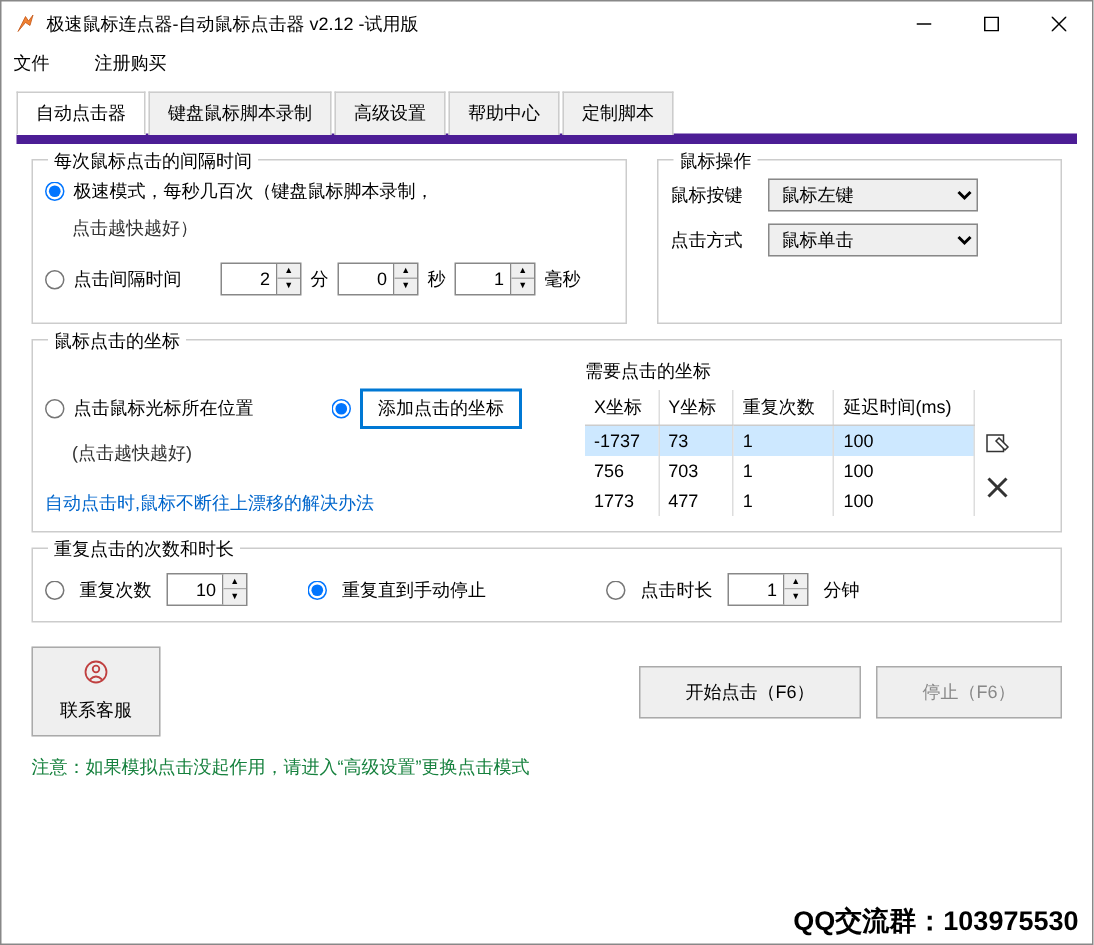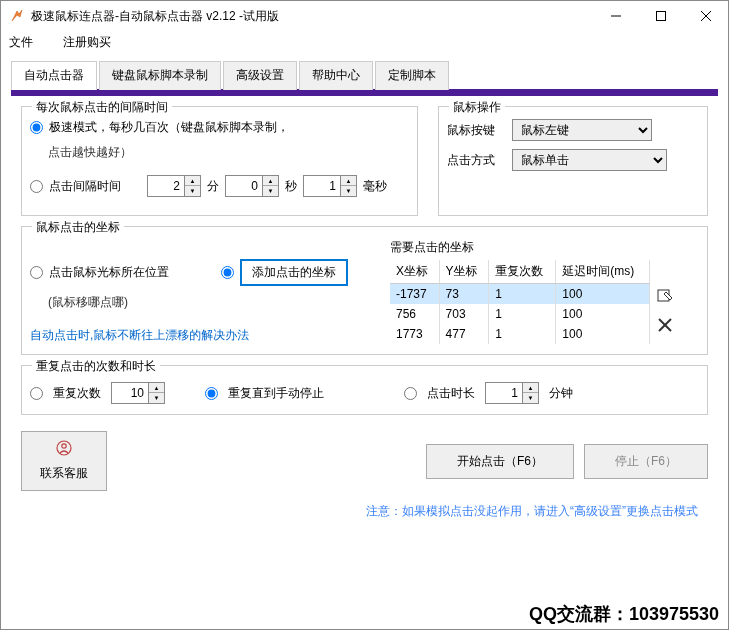--- a/index.html
+++ b/index.html
@@ -42,21 +42,21 @@
 tr.selected td { background: #cde8ff; }
 .tableicons { display: flex; flex-direction: column; gap: 10px; margin-left: 6px; margin-top: 28px; }
 .ticon { width: 18px; height: 18px; cursor: default; }
 .bottomrow { display: flex; align-items: center; gap: 10px; margin-top: 4px; }
 .hotkeyrow { display: flex; align-items: center; gap: 10px; margin-top: 14px; margin-left: 20px; }
 .hotkeyrow select { width: 210px; background: #fff; }
 .actionrow { display: flex; align-items: center; margin-top: 16px; gap: 10px; }
 .btn { border: 1px solid #aaa; padding: 8px 18px; background: #efefef; cursor: default; display: flex; align-items: center; gap: 6px; flex-direction: column; }
 .btn.disabled { color: #888; }
 .btn.wide { padding: 8px 30px; }
-.note { text-align: right; margin-top: 12px; color: #3b82f6; padding-right: 10px; }
+.note { text-align: left; margin-top: 12px; color: #15803d; padding-right: 10px; }
 .footer { position: absolute; bottom: 4px; right: 10px; font-weight: bold; font-size: 18px; }
 .sub { color: #333; margin-left: 18px; font-size: 12px; }
 .tableflex { display: flex; }
 </style>
 </head>
 <body>
 
 <div class="titlebar">
   <span class="icon">
     <svg viewBox="0 0 16 16">
@@ -138,37 +138,37 @@
     </div>
 
     <div class="group right-group">
       <span class="group-title">鼠标操作</span>
       <div class="selectrow">
         <label>鼠标按键</label>
         <select style="width:140px"><option>鼠标左键</option></select>
       </div>
       <div class="selectrow">
         <label>点击方式</label>
-        <select style="width:155px"><option>鼠标单击</option></select>
+        <select style="width:140px"><option>鼠标单击</option></select>
       </div>
     </div>
   </div>
 
   <div class="group">
     <span class="group-title">鼠标点击的坐标</span>
     <div class="coord-group">
       <div class="coord-left">
         <div class="row" style="margin-top:20px">
           <input type="radio" name="coord" class="radio" style="">
           <span>点击鼠标光标所在位置</span>
           <span style="width:40px"></span>
           <input type="radio" name="coord" class="radio" checked="" style="">
           <span class="addbtn">添加点击的坐标</span>
         </div>
-        <div class="sub">(鼠标移哪点哪)</div>
+        <div class="sub">(点击越快越好)</div>
         <span class="link" style="margin-top:16px">自动点击时,鼠标不断往上漂移的解决办法</span>
       </div>
       <div class="coord-right">
         <div class="tabletitle">需要点击的坐标</div>
         <div class="tableflex">
           <table>
             <tbody>
                 <tr>
               <th>X坐标</th>
               <th>Y坐标</th>

